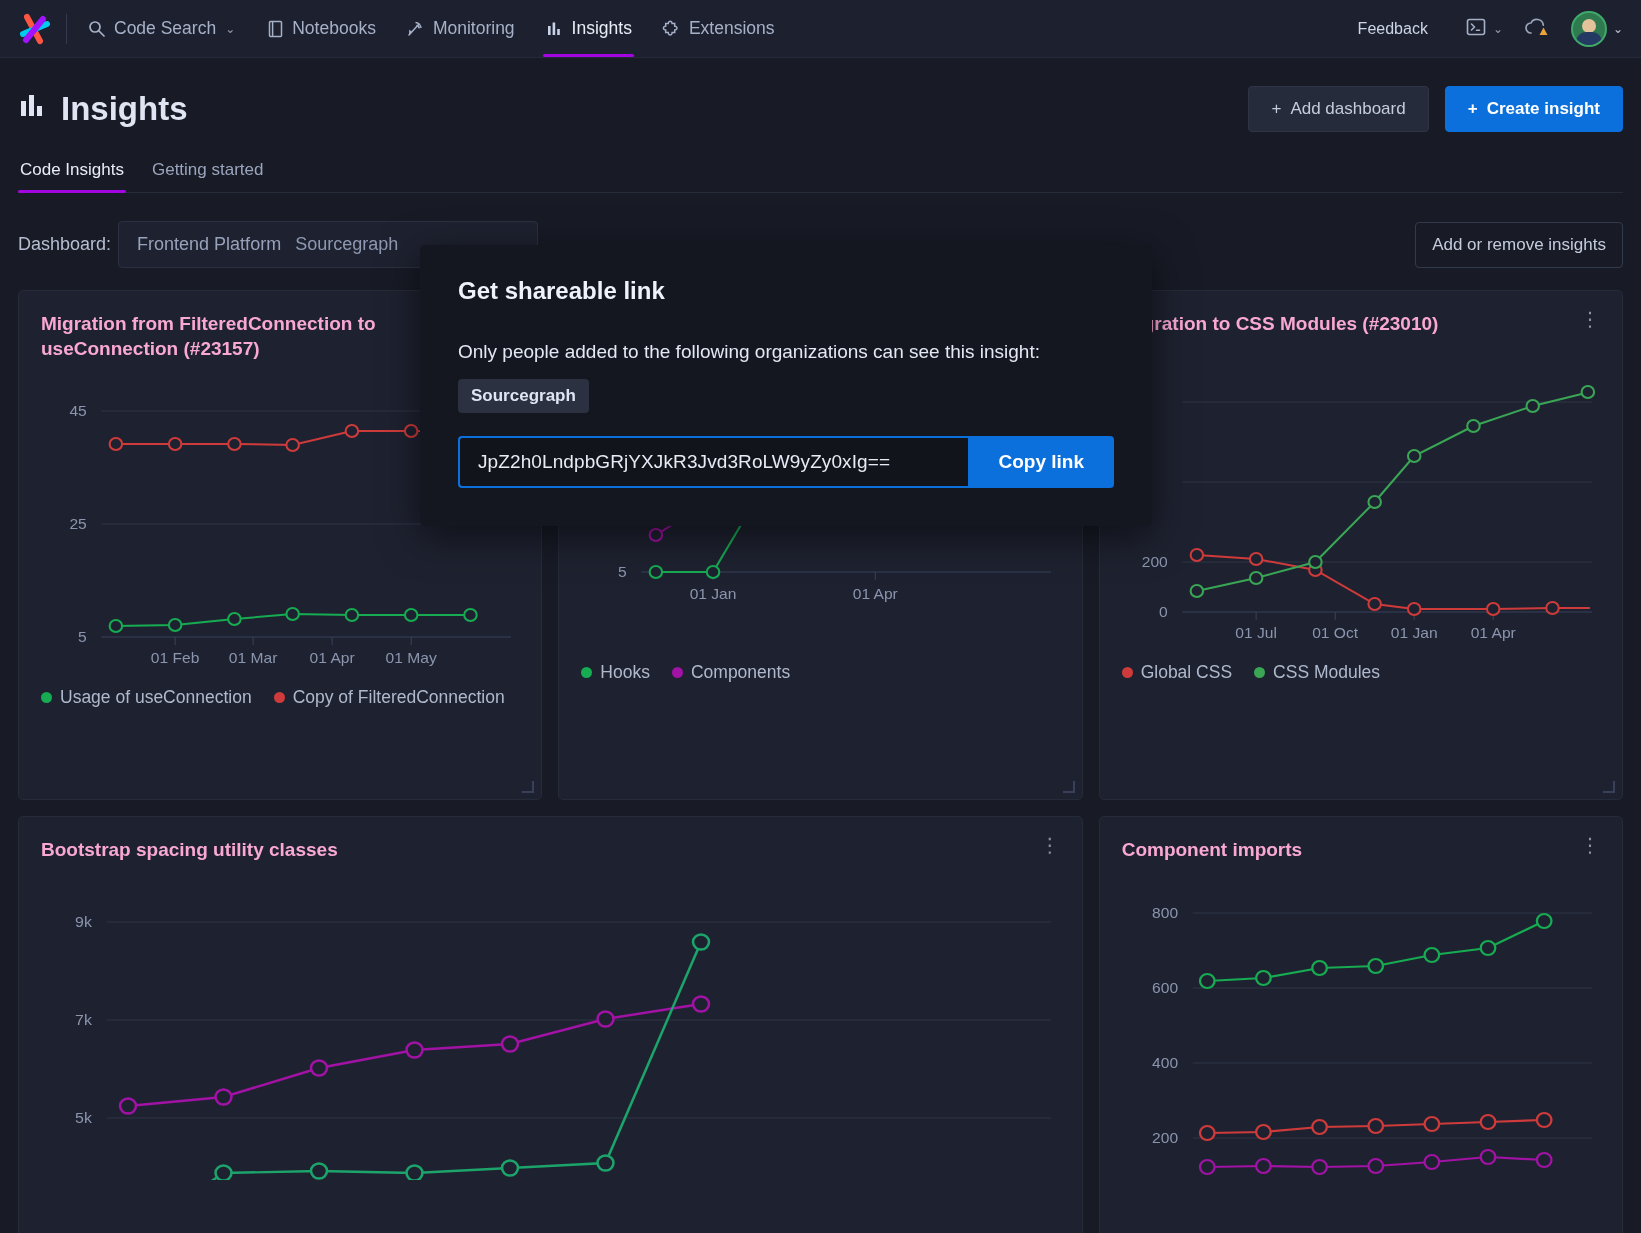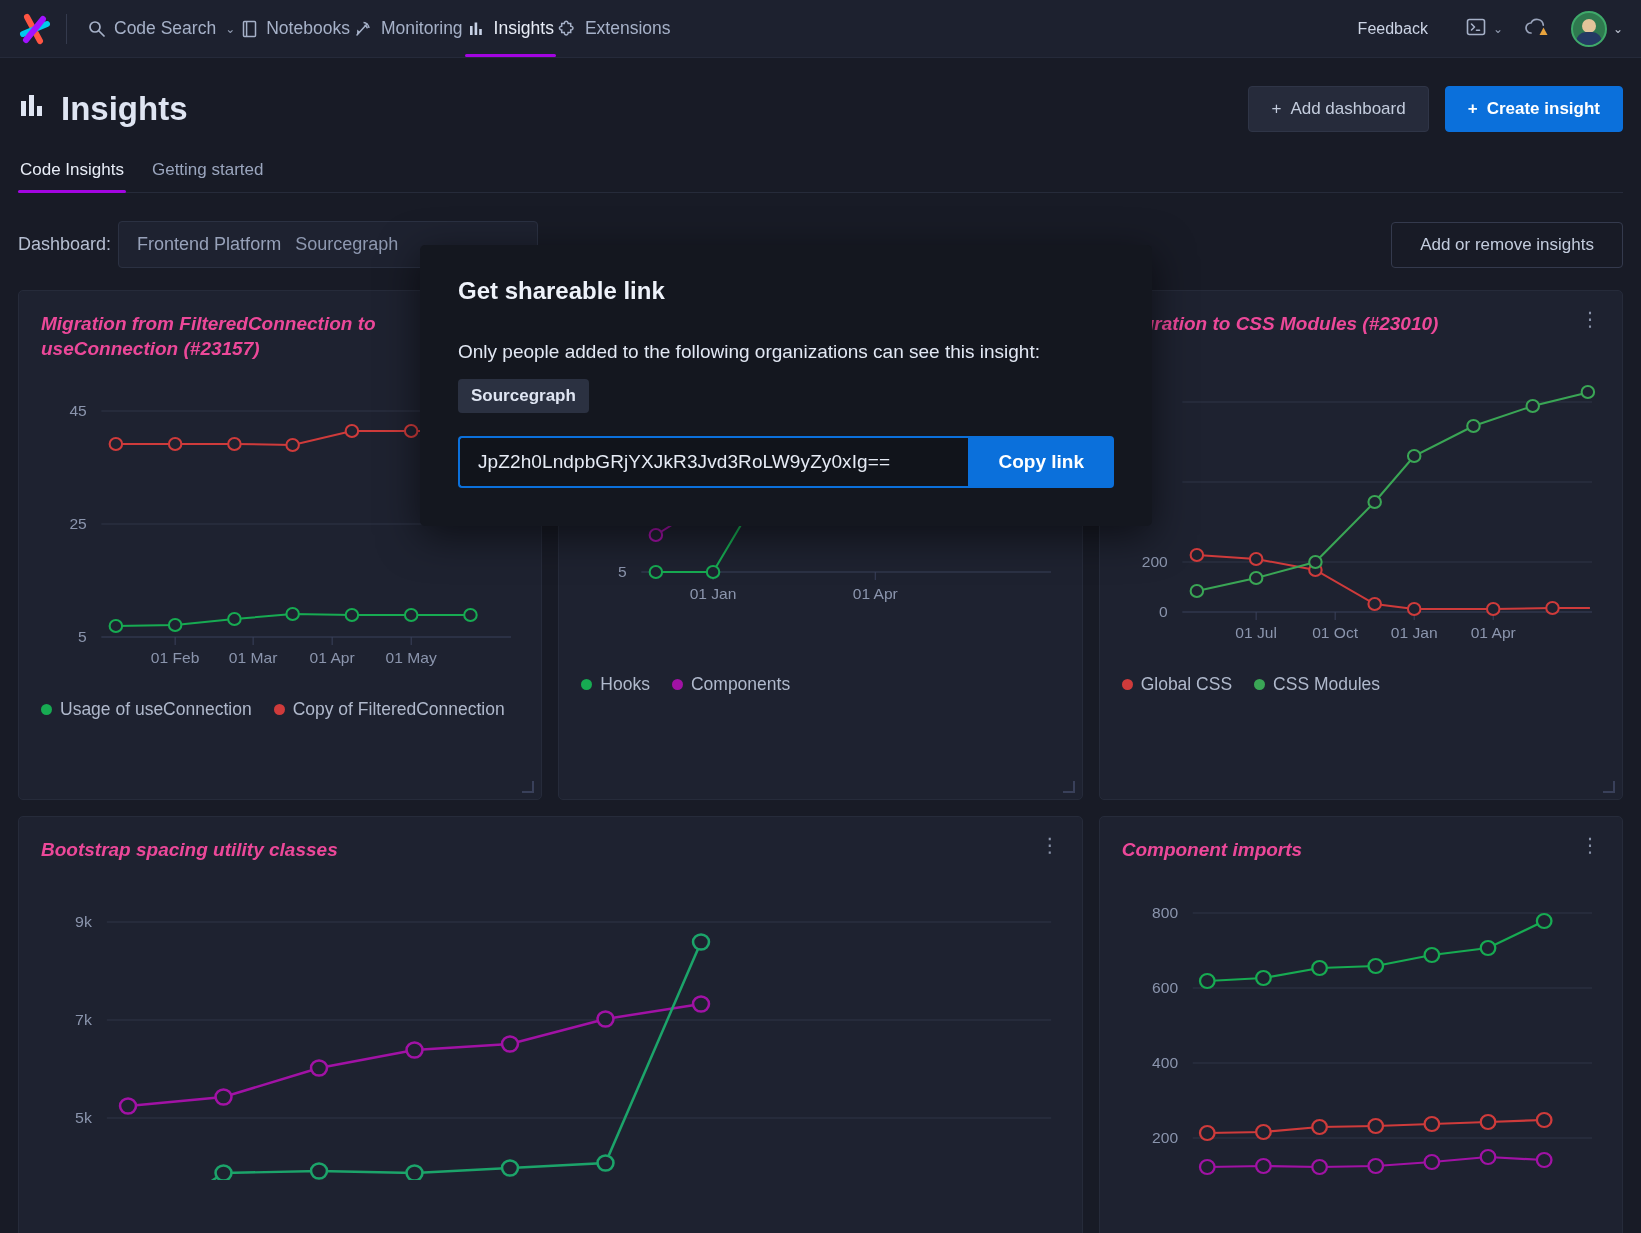--- a/index.html
+++ b/index.html
@@ -15,21 +15,21 @@
   .topnav {
     height: 58px;
     background: #1d212f;
     display: flex; align-items: center;
     padding: 0 18px;
     border-bottom: 1px solid #252a3a;
     position: relative;
   }
   .logo { width: 34px; height: 34px; margin-right: 14px; flex: 0 0 auto; position: relative; }
   .nav-divider { width: 1px; height: 30px; background: #343a4d; margin-right: 18px; }
-  .navitems { display: flex; align-items: center; }
+  .navitems { display: flex; align-items: center; gap: 26px; }
   .navitem {
     display: flex; align-items: center; gap: 8px;
     font-size: 17.5px; color: #a6b1c8; cursor: pointer;
     padding: 18px 2px 18px 2px; position: relative; white-space: nowrap;
   }
   .navitem.active { color: #e8edf7; }
   .navitem.active::after {
     content: ""; position: absolute; left: 0; right: 0; bottom: 0;
     height: 3px; background: #a305e1; border-radius: 2px;
   }
@@ -88,48 +88,48 @@
   .dash-label { font-size: 18px; color: #b6bfd2; margin-right: 7px; }
   .dash-select {
     background: #1e2230; border: 1px solid #2b3142; border-radius: 4px;
     padding: 12px 18px; font-size: 18px; color: #98a2ba;
     display: flex; align-items: center; gap: 14px; min-width: 420px; cursor: pointer;
   }
   .dash-select .org { color: #8e98b0; }
   .dash-actions { margin-left: auto; display: flex; gap: 14px; }
   .btn-outline {
     background: transparent; color: #c3ccdd; border: 1px solid #343a4d;
-    font-size: 17px; border-radius: 4px; padding: 12px 28px; cursor: pointer;
+    font-size: 17px; border-radius: 4px; padding: 12px 16px; cursor: pointer;
   }
 
   
   .grid {
     display: grid; grid-template-columns: 1fr 1fr 1fr;
     gap: 16px; margin-top: 22px;
   }
   .card {
     background: #1e2230; border: 1px solid #262b3a; border-radius: 5px;
     padding: 20px 22px 16px 22px; position: relative; min-height: 510px;
   }
   .card.wide { grid-column: span 2; }
   .card-head { display: flex; align-items: flex-start; gap: 8px; }
   .card-title {
-    font-size: 19px; font-weight: bold; color: #ec4899; line-height: 1.32; flex: 1; font-style: italic;
+    font-size: 19px; font-weight: bold; color: #f9a8d4; line-height: 1.32; flex: 1;
   }
   .kebab {
     width: 20px; flex: 0 0 auto; color: #8892a8; font-size: 20px;
     line-height: .6; text-align: center; cursor: pointer; letter-spacing: 0;
     padding-top: 2px;
   }
   .kebab span { display:block; }
   .chart-area { position: relative; margin-top: 18px; }
   .chart-area svg { display: block; width: 100%; }
   .legend {
     display: flex; flex-wrap: wrap; gap: 6px 22px;
-    margin-top: 20px; font-size: 17.5px; color: #b0b9cc;
+    margin-top: 8px; font-size: 17.5px; color: #b0b9cc;
   }
   .legend .item { display: flex; align-items: center; gap: 8px; }
   .dot { width: 11px; height: 11px; border-radius: 50%; flex: 0 0 auto; }
   .resize-handle {
     position: absolute; right: 7px; bottom: 6px; width: 12px; height: 12px;
     border-right: 2px solid #39405a; border-bottom: 2px solid #39405a;
     cursor: nwse-resize;
   }
 
   

